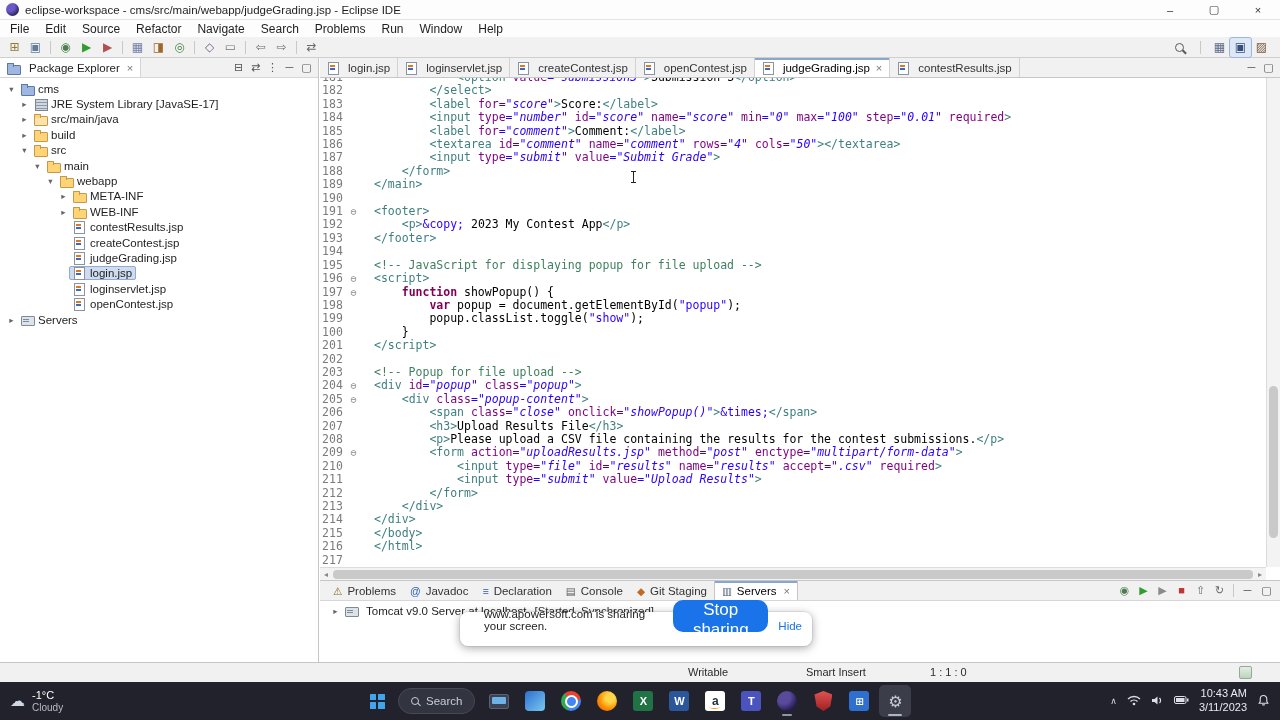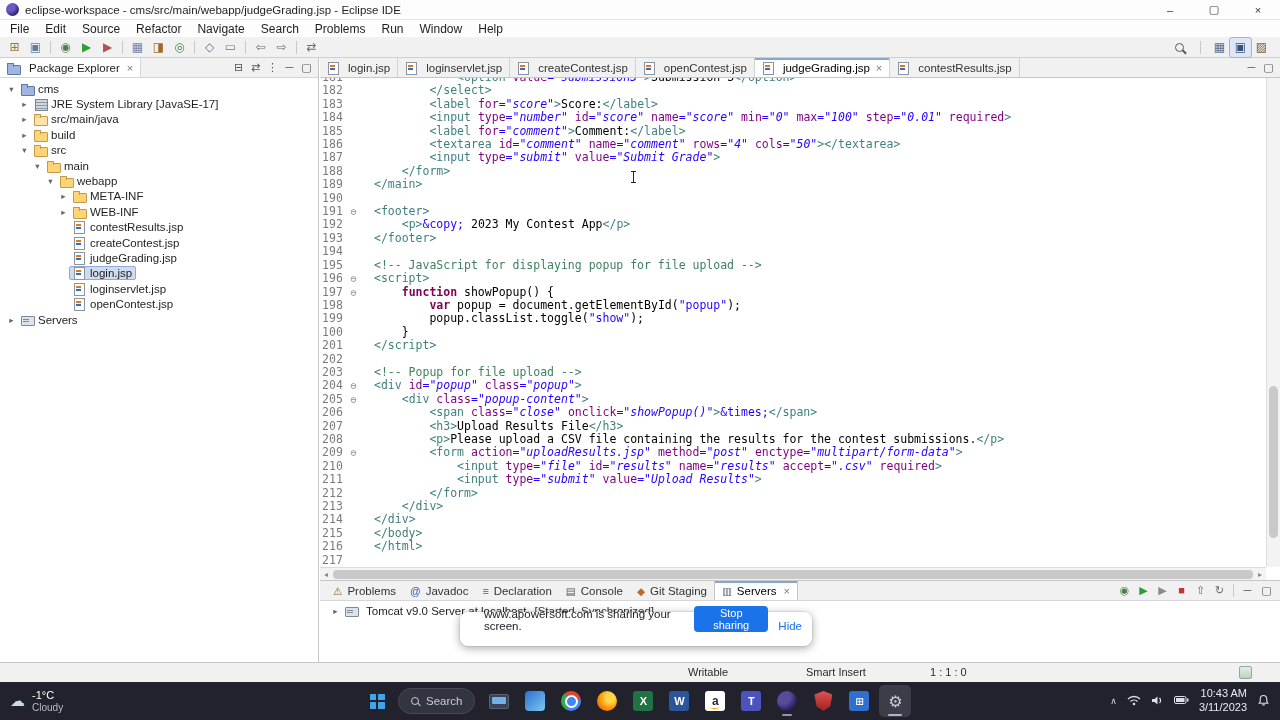--- a/index.html
+++ b/index.html
@@ -72,21 +72,21 @@
 .btabbar{height:21px;background:#f1f1f1;border-top:1px solid #c6c6c6;border-bottom:1px solid #d6d6d6;display:flex;align-items:stretch;font-size:11.5px;padding-left:6px}
 .btab{display:flex;align-items:center;gap:5px;padding:0 7px;color:#333}
 .btab.active{background:#fff;box-shadow:inset 0 2px 0 #87a7cf;border-left:1px solid #c6c6c6;border-right:1px solid #c6c6c6;color:#000}
 .btab-icon{font-size:10.5px}
 .btoolbar{margin-left:auto;display:flex;align-items:center;padding-right:4px}
 .btoolbar .tb-icon{width:19px;font-size:11px}
 .server-row{display:flex;align-items:center;gap:4px;padding:4px 0 0 10px;font-size:11.5px}
 .server-state{color:#333;margin-left:4px}
 
 .share-bar{position:absolute;left:460px;top:612px;width:352px;height:34px;background:#fff;border-radius:8px;box-shadow:0 0 0 1px rgba(0,0,0,.06),0 2px 10px rgba(0,0,0,.35);display:flex;align-items:flex-end;gap:10px;padding:0 10px 14px 24px;font-size:11.5px;color:#202124;z-index:40}
-.stop-btn{background:#1a73e8;color:#fff;border:none;border-radius:4px;height:26px;padding:0 10px;font-size:11px;font-family:inherit}
+.stop-btn{background:#1a73e8;color:#fff;border:none;border-radius:10px;height:32px;padding:0 10px;font-size:17px;font-family:inherit}
 .hide-link{color:#1a73e8;}
 
 .statusbar{position:absolute;left:0;right:0;top:662px;height:20px;background:#f1f1f1;border-top:1px solid #c6c6c6;font-size:11px;color:#2b2b2b;z-index:6}
 .sb-item{position:absolute;top:3px}
 #sb-writable{left:688px}#sb-insert{left:806px}#sb-caret{left:930px}
 .sb-icon{position:absolute;right:28px;top:3px;width:13px;height:13px;border:1px solid #9aa5a0;border-radius:2px;background:linear-gradient(#e5eee5,#b8d6b8)}
 
 .taskbar{position:absolute;left:0;right:0;top:682px;height:38px;background:#21222c;color:#e8e8ee;z-index:20}
 .weather{position:absolute;left:10px;top:0;height:100%;display:flex;align-items:center;gap:7px}
 .weather-icon{font-size:15px;color:#cfd6e4}

